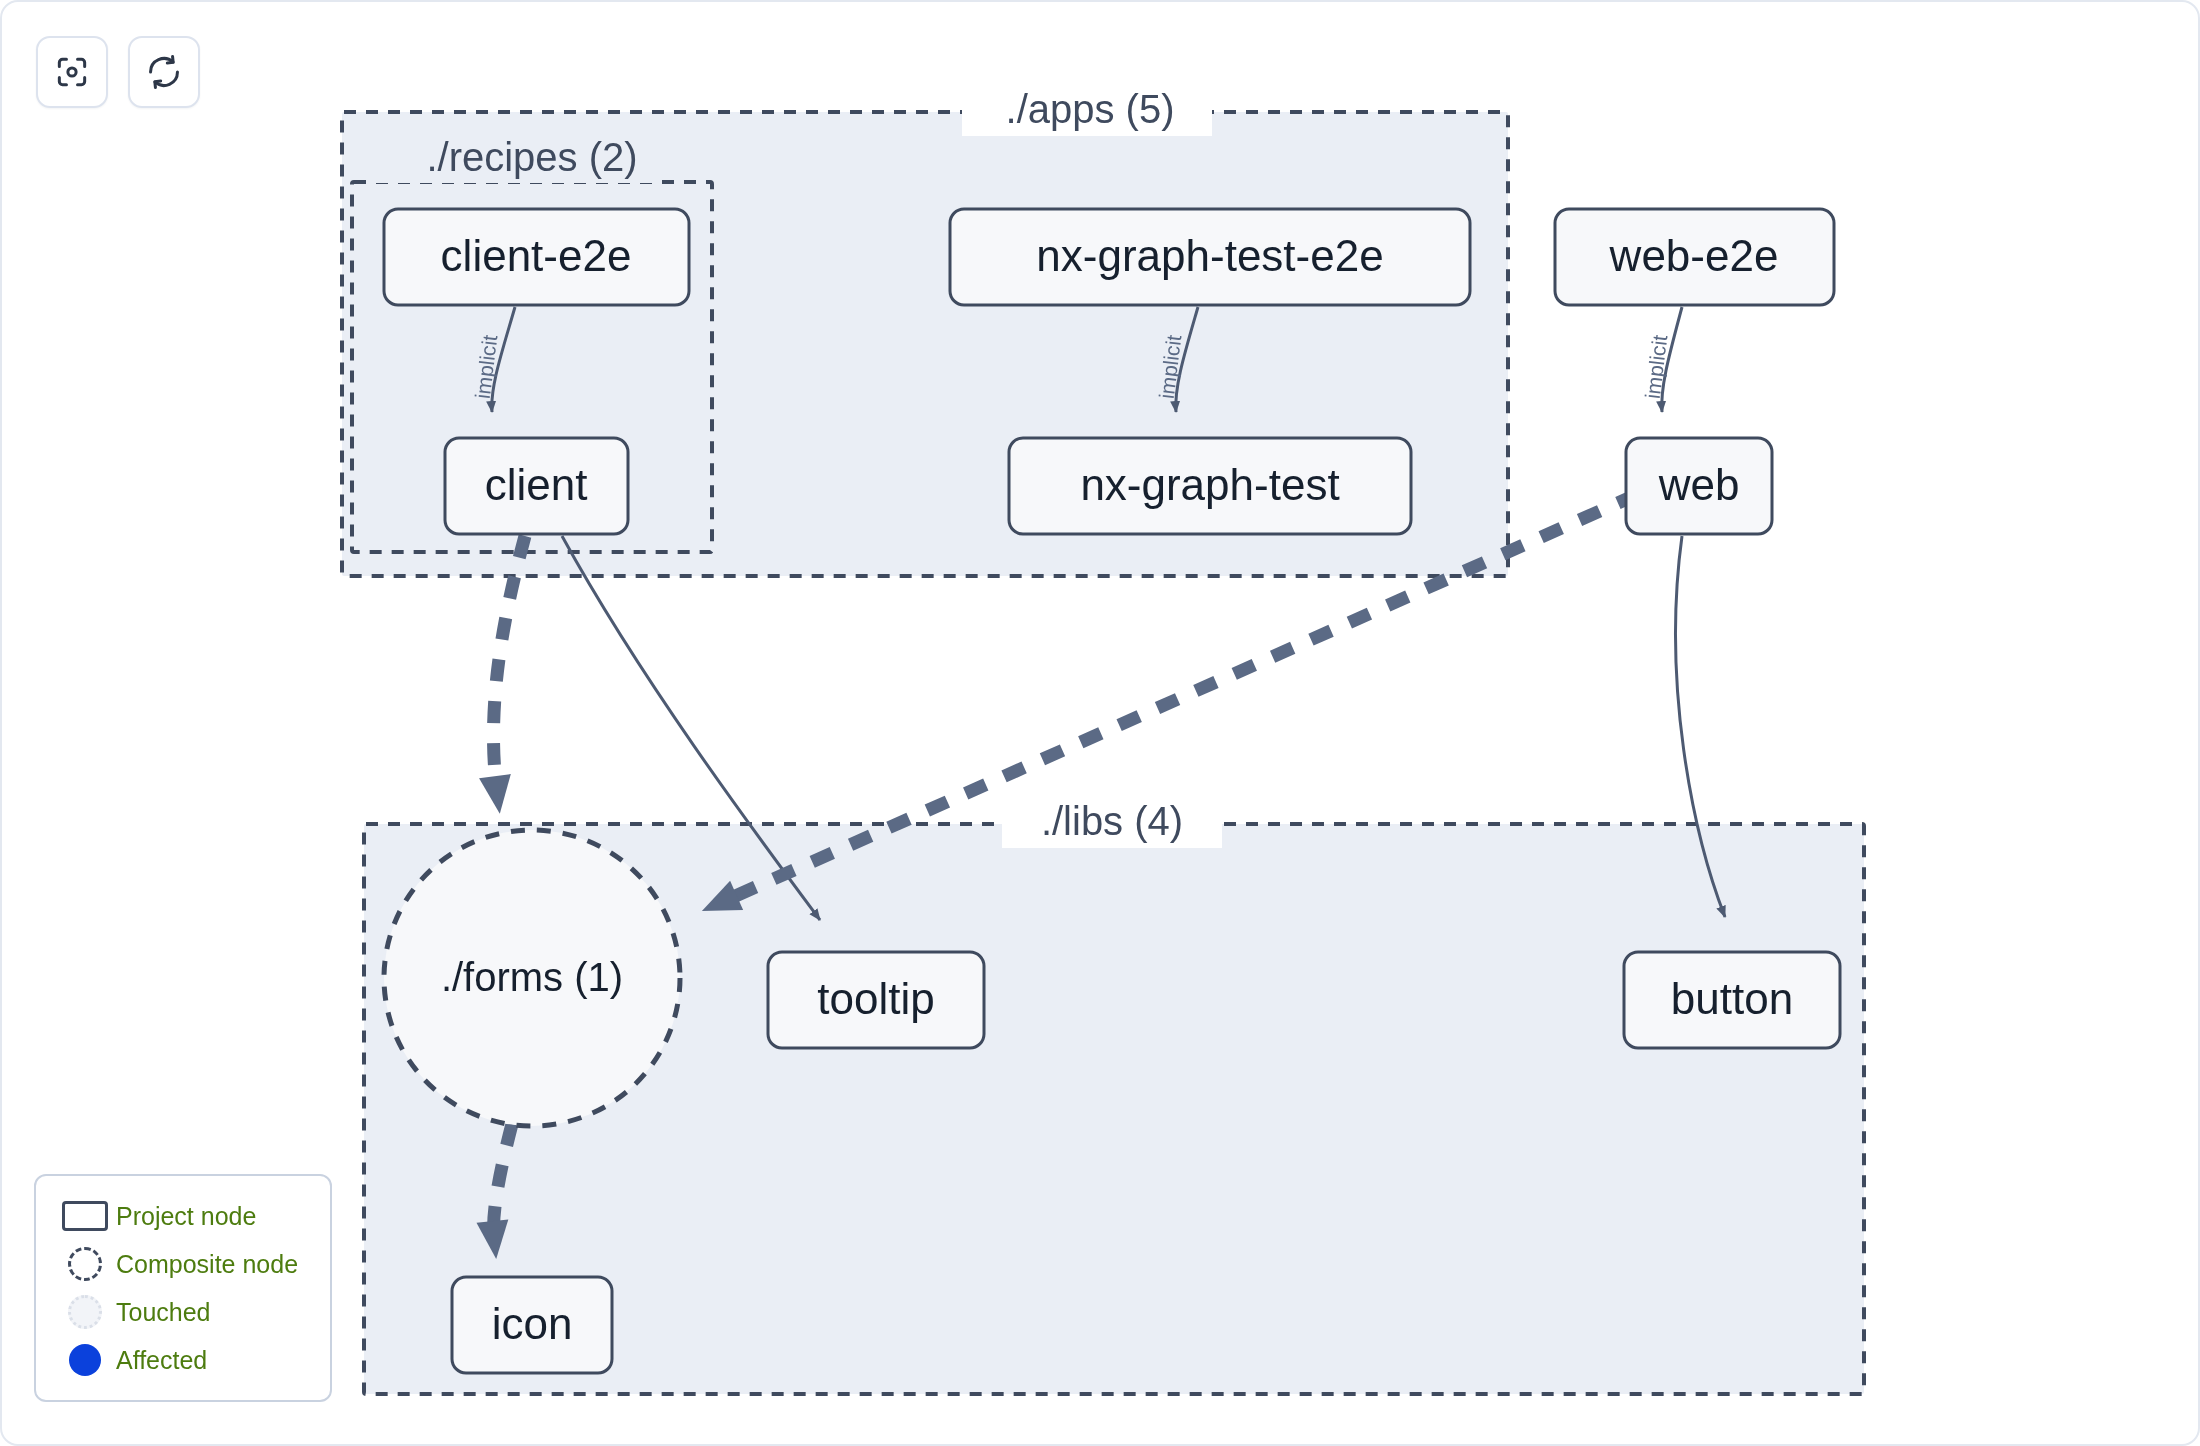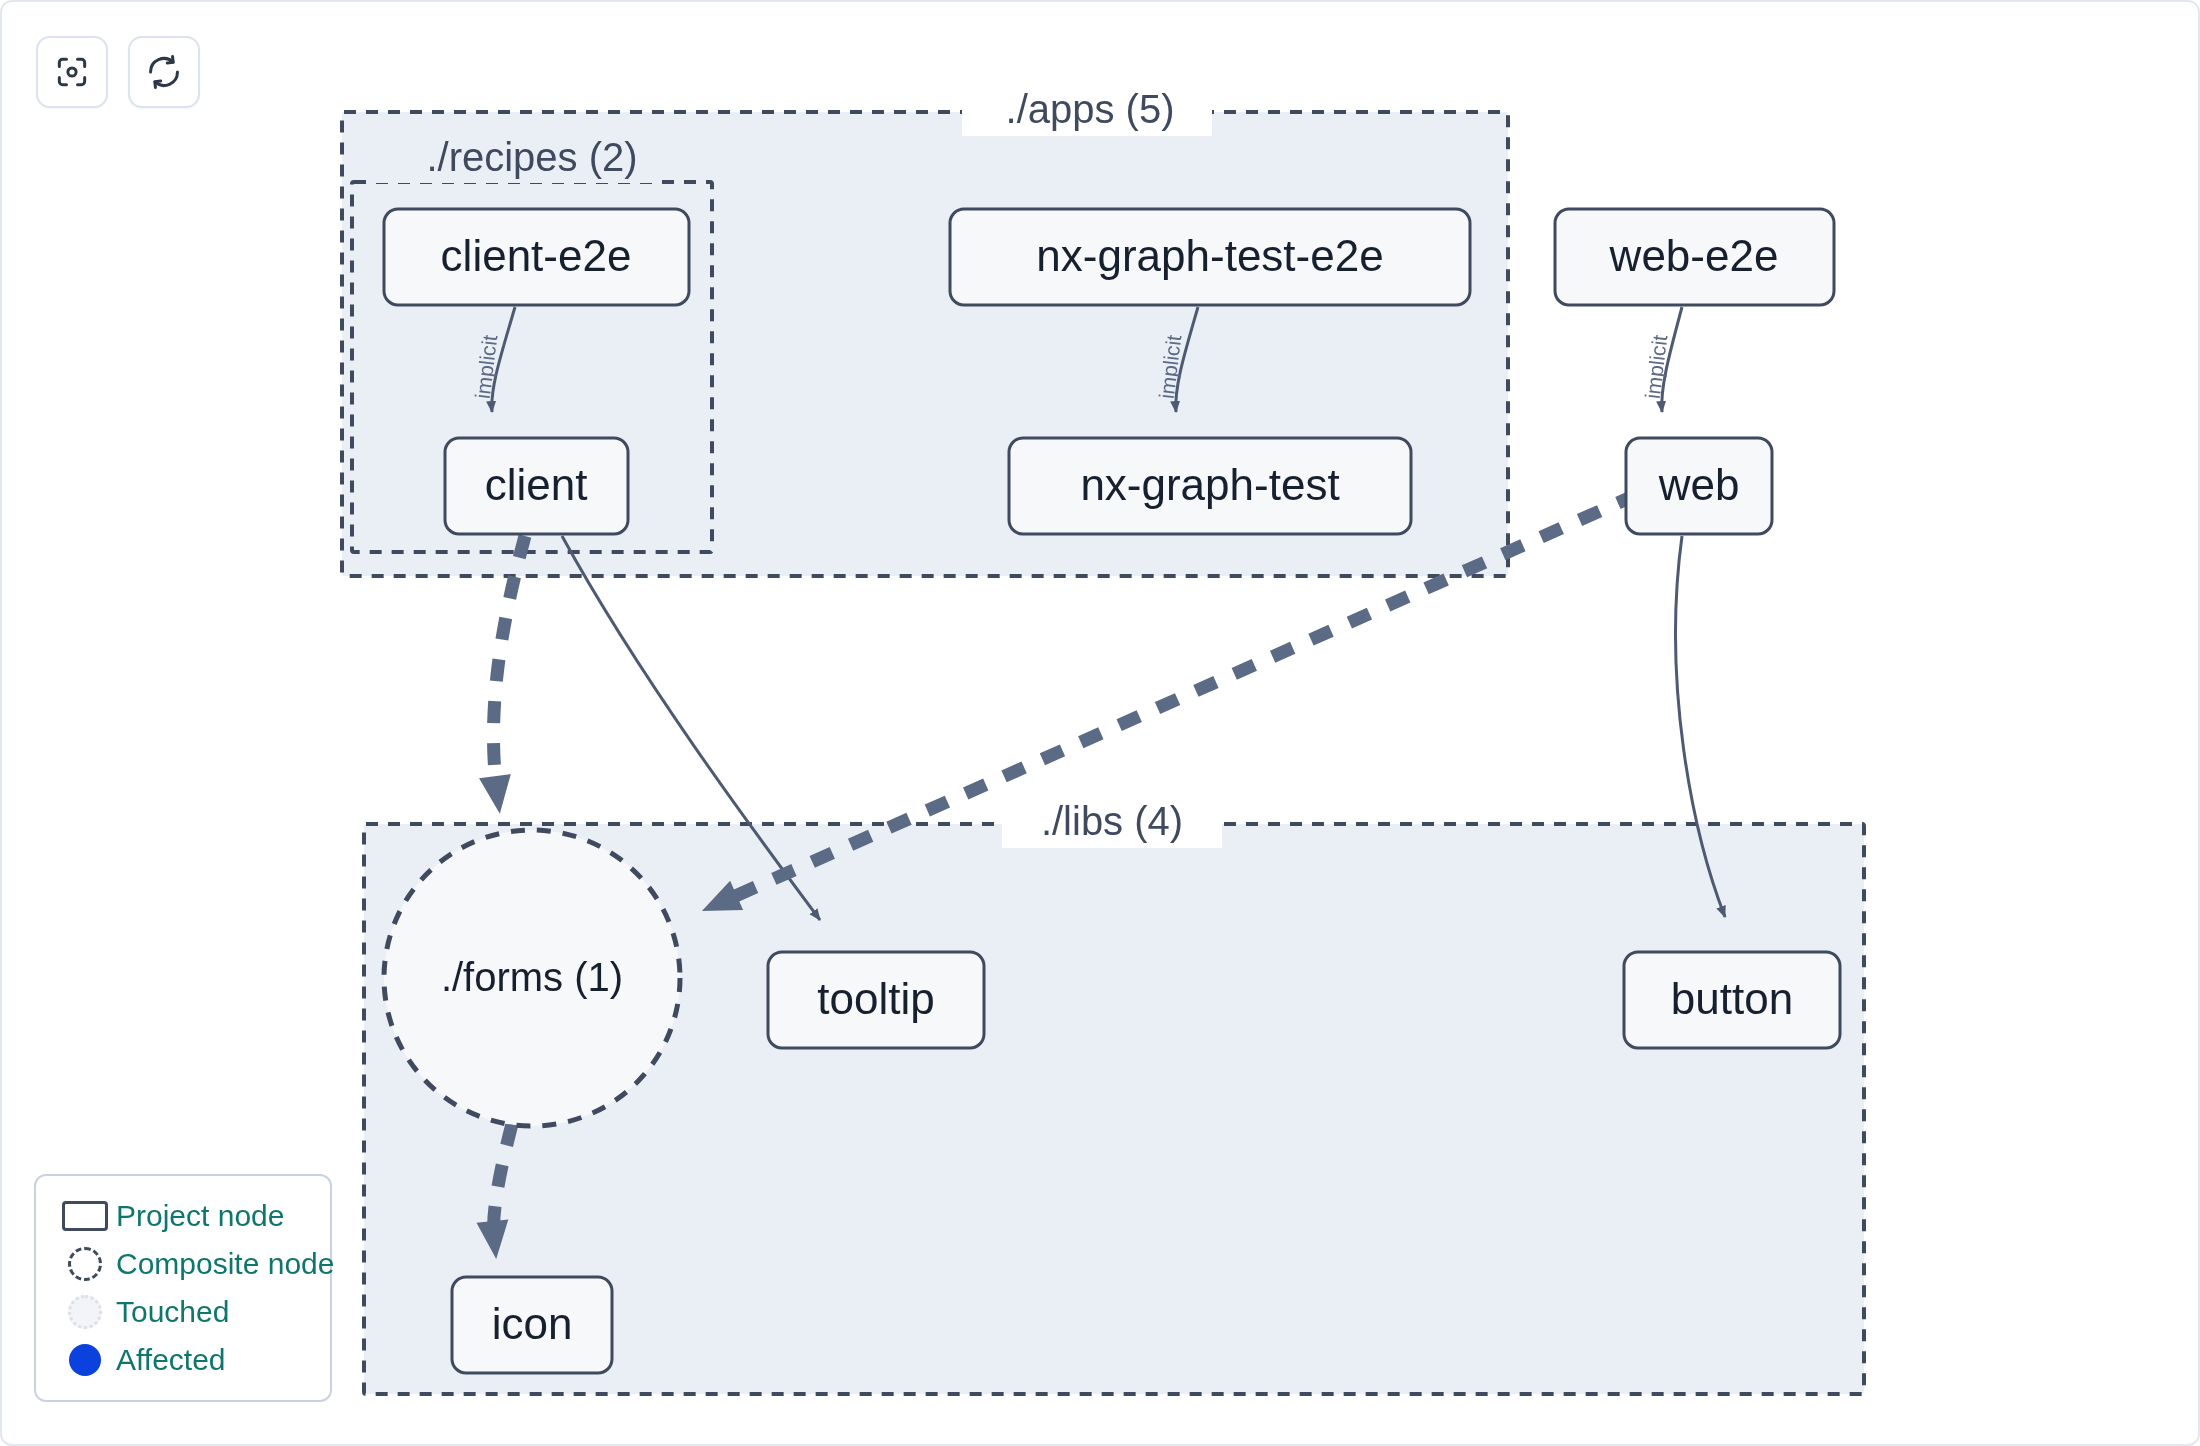--- a/index.html
+++ b/index.html
@@ -7,21 +7,21 @@
     padding: 0;
     background: #ffffff;
     font-family: "Liberation Sans", sans-serif;
   }
   #page {
     position: relative;
     width: 2200px;
     height: 1446px;
     background: #ffffff;
     border: 2px solid #e3e8f0;
-    border-radius: 12px;
+    border-radius: 18px;
     box-sizing: border-box;
     overflow: hidden;
   }
 
   
   #toolbar {
     position: absolute;
     left: 34px;
     top: 34px;
     display: flex;
@@ -163,22 +163,22 @@
     background: #f2f4f8;
     box-sizing: border-box;
   }
   .lg-touched {
     width: 32px;
     height: 32px;
     border-radius: 50%;
     background: #0b41dc;
   }
   .legend-text {
-    font-size: 30px;
-    color: #0f766e;
+    font-size: 25px;
+    color: #4d7c0f;
     font-family: "Liberation Sans", sans-serif;
     white-space: nowrap;
   }
 </style>
 </head>
 <body>
 
 <div id="page">
 
   <div id="toolbar">

